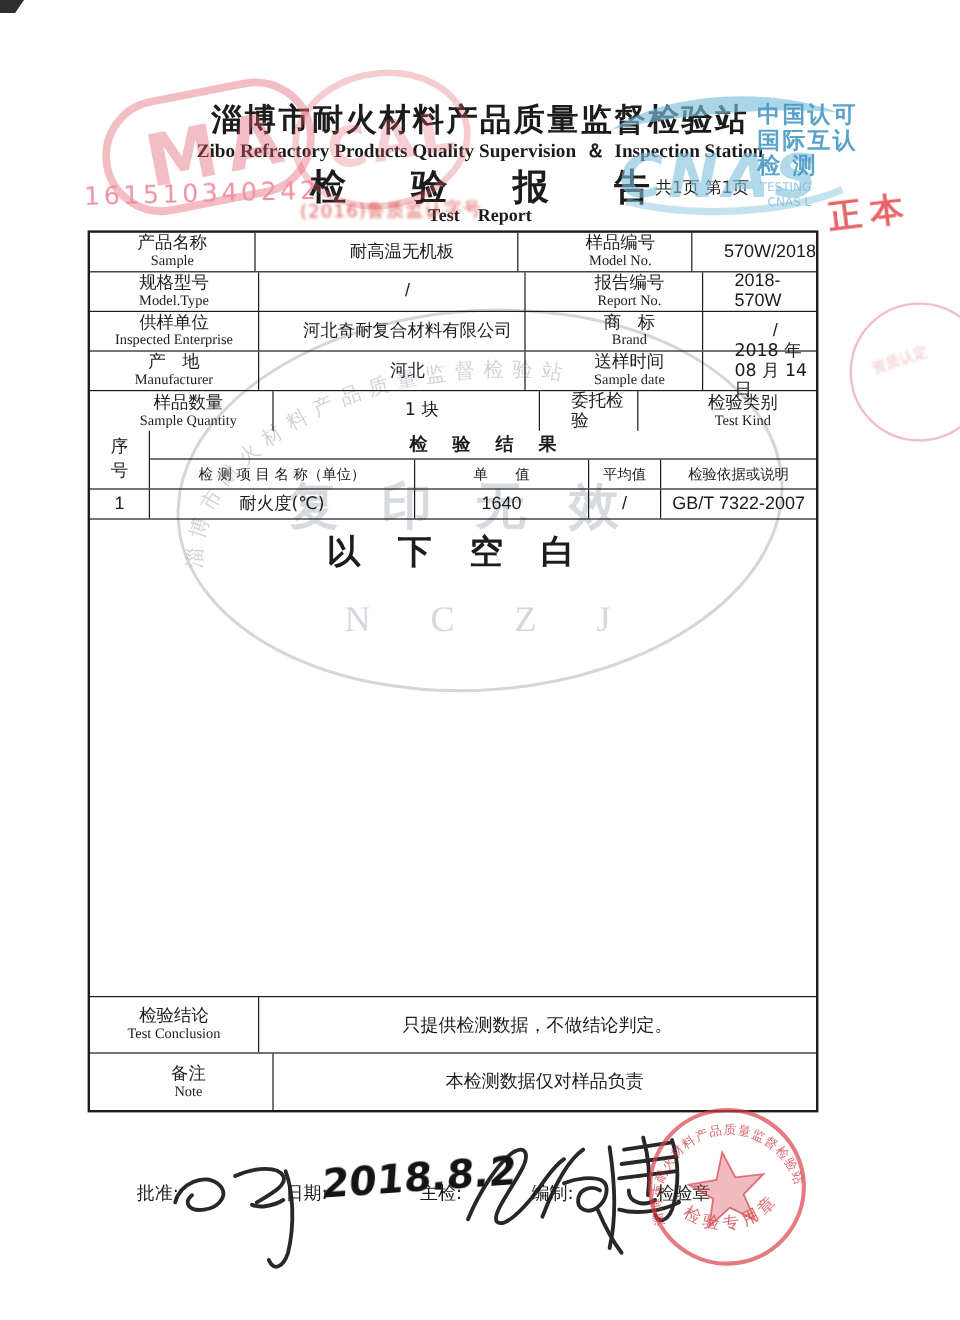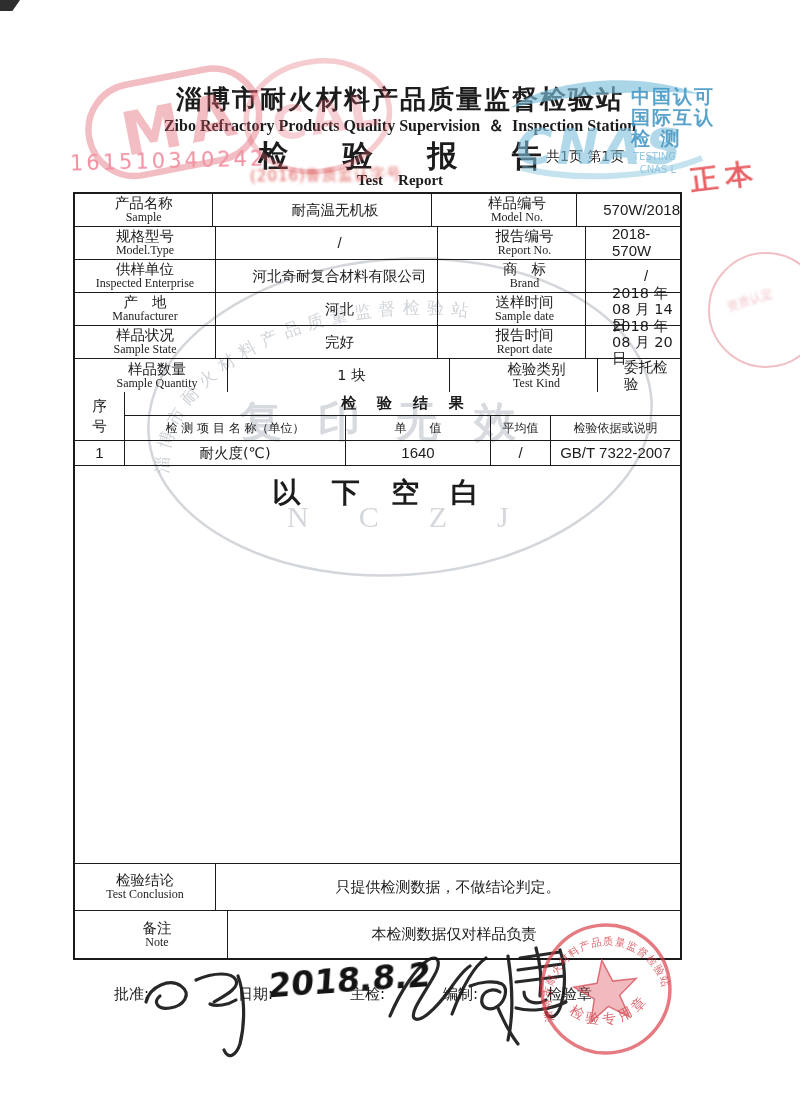--- a/index.html
+++ b/index.html
@@ -192,48 +192,32 @@
       <div class="cell c3">
         <div class="lc pre">送样时间</div>
         <div class="le">Sample date</div>
       </div>
       <div class="cell c4">
         <div class="val">2018 年 08 月 14 日</div>
       </div>
     </div>
     <div class="row">
       <div class="cell c1">
-        <div class="lc pre">样品状况</div>
-        <div class="le">Sample State</div>
-      </div>
-      <div class="cell c2">
-        <div class="val">完好</div>
-      </div>
-      <div class="cell c3">
-        <div class="lc pre">报告时间</div>
-        <div class="le">Report date</div>
-      </div>
-      <div class="cell c4">
-        <div class="val">2018 年 08 月 20 日</div>
-      </div>
-    </div>
-    <div class="row">
-      <div class="cell c1">
         <div class="lc pre">样品数量</div>
         <div class="le">Sample Quantity</div>
       </div>
       <div class="cell c2">
         <div class="val">1 块</div>
       </div>
+      <div class="cell c4">
+        <div class="val">委托检验</div>
+      </div>
       <div class="cell c3">
         <div class="lc pre">检验类别</div>
         <div class="le">Test Kind</div>
-      </div>
-      <div class="cell c4">
-        <div class="val">委托检验</div>
       </div>
     </div>
   </div>
 
   <div class="res-head">
     <div class="seq">
       <div>序</div>
       <div>号</div>
     </div>
     <div class="res-right">

